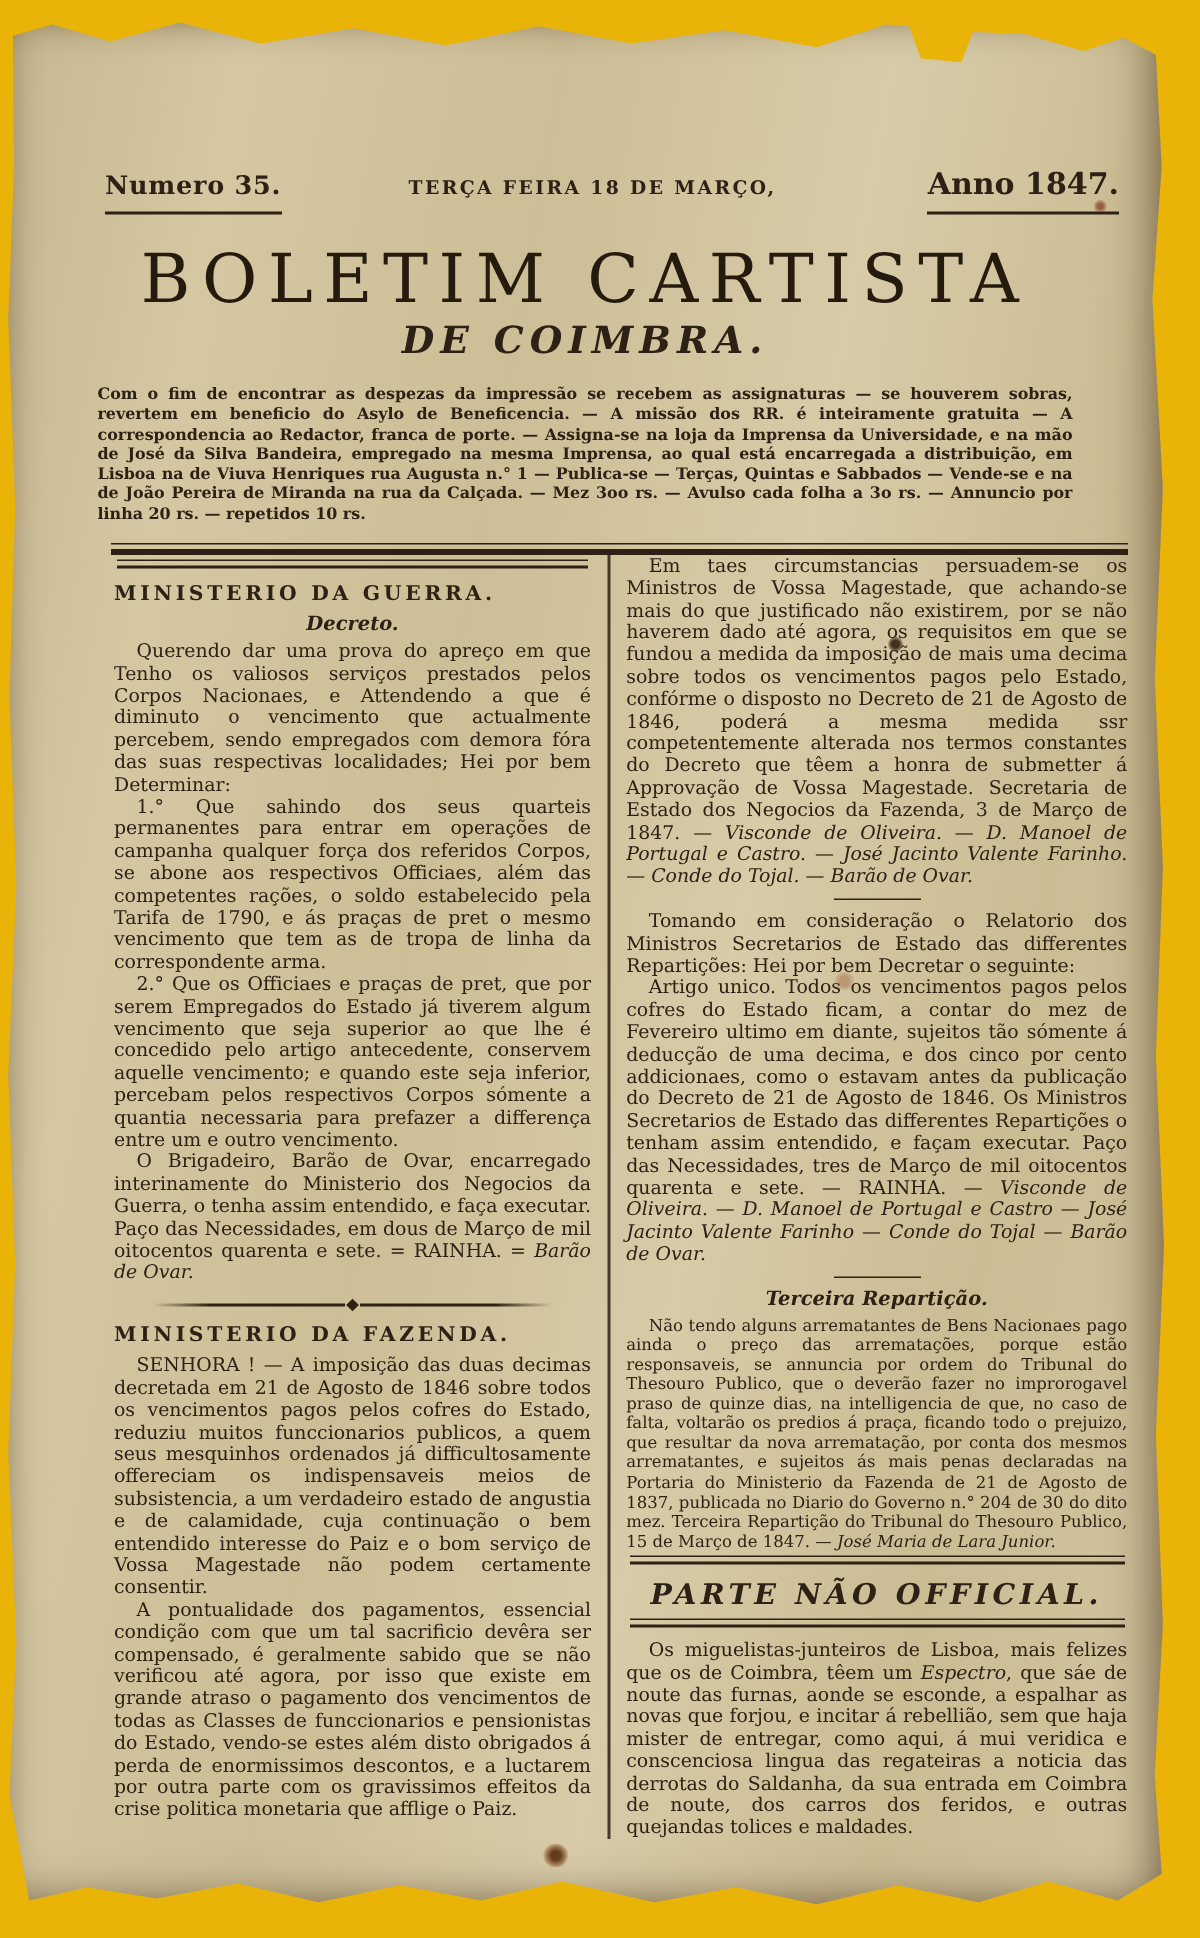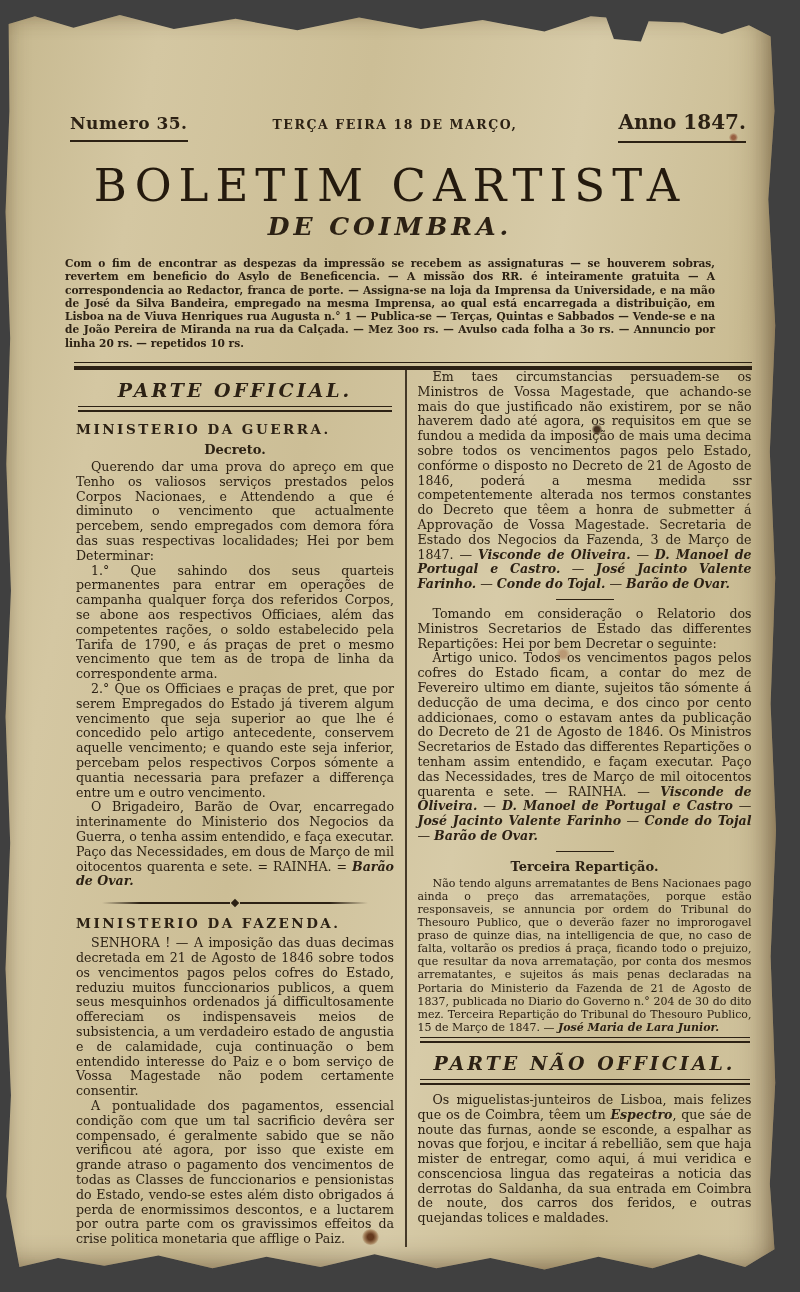--- a/index.html
+++ b/index.html
@@ -1,16 +1,16 @@
 <!DOCTYPE html>
 <html style="--ink: #2c2114;"><head>
 <meta charset="utf-8">
 <style>
   html,body{margin:0;padding:0;background:#0f0b07;}
-  .stage{position:relative;width:800px;height:1292px;background:#404040;overflow:hidden;
+  .stage{position:relative;width:800px;height:1292px;background:#eab308;overflow:hidden;
          font-family:"DejaVu Serif", serif; color:var(--ink,#2c2114);}
   .paper{position:absolute;left:4px;top:10px;width:772px;height:1262px;
     background:linear-gradient(100deg,#c6b88f 0%,#d4c7a2 16%,#ccbe96 38%,#d7cba8 60%,#cabc93 80%,#d2c5a0 100%);
     clip-path:polygon(0.6% 1.1%,4% 0.5%,9% 1.4%,15% 0.4%,22% 1.5%,30% 0.7%,38% 1.6%,46% 0.6%,54% 1.5%,62% 0.8%,70% 1.7%,76% 0.5%,78% 0.6%,79% 2.3%,82.5% 2.5%,83.5% 0.9%,88% 1.0%,93% 1.9%,96.5% 1.2%,99.3% 2.1%,99.8% 8%,99.0% 15%,99.9% 25%,99.2% 35%,99.9% 45%,99.3% 55%,100% 65%,99.3% 75%,99.9% 85%,99.2% 93%,99.8% 98.2%,96% 99.6%,90% 98.6%,84% 99.7%,77% 98.8%,70% 99.8%,63% 98.9%,56% 99.7%,48% 98.6%,41% 99.6%,34% 98.8%,27% 99.7%,20% 98.7%,13% 99.5%,7% 98.9%,2% 99.6%,0.3% 94%,0.9% 86%,0.2% 76%,0.8% 66%,0.2% 56%,0.9% 46%,0.3% 36%,0.8% 26%,0.2% 16%,0.7% 8%);
     box-shadow:inset -22px 0 32px -14px rgba(70,45,20,.55), inset 16px 0 26px -16px rgba(70,45,20,.35),
                inset 0 18px 26px -16px rgba(70,45,20,.45), inset 0 -22px 30px -16px rgba(70,45,20,.5);}
   .stain{position:absolute;border-radius:50%;pointer-events:none;}
   .stain-a{left:362px;top:1229px;width:17px;height:16px;background:radial-gradient(circle,rgba(88,42,15,.9) 0 26%,rgba(125,72,32,.55) 55%,rgba(125,72,32,0) 75%);}
   .stain-b{left:729px;top:133px;width:9px;height:9px;background:radial-gradient(circle,rgba(130,55,30,.7) 0 30%,rgba(130,55,30,0) 75%);}
   .stain-c{left:592px;top:424px;width:10px;height:11px;background:radial-gradient(circle,rgba(45,22,8,.85) 0 35%,rgba(45,22,8,0) 78%);}
@@ -28,24 +28,24 @@
   .full-rule{margin:10px auto 0;margin-left:70px;width:678px;height:3px;border-top:1.5px solid var(--ink);border-bottom:4px solid var(--ink);}
 
   .body{display:flex;margin-left:72px;width:678px;}
   .col-left{width:318px;padding-right:11px;}
   .divider{width:1.5px;background:var(--ink);opacity:.85;}
   .col-right{width:334px;padding-left:11px;}
 
   .section-title{font-style:italic;font-weight:bold;font-size:19px;letter-spacing:3px;text-align:center;margin:9px 0 5px;}
   .rule-double{height:3px;border-top:1.2px solid var(--ink);border-bottom:2.6px solid var(--ink);margin:3px 2px 8px;}
   .col-heading{font-weight:bold;font-size:13.5px;letter-spacing:2.5px;text-align:left;margin:9px 0 5px;}
-  .sub-heading{font-weight:bold;font-size:13px;text-align:center;margin:5px 0 3px;}
+  .sub-heading{font-style:italic;font-weight:bold;font-size:13px;text-align:center;margin:5px 0 3px;}
   .para{margin:0;text-indent:15px;text-align:justify;font-size:12.6px;line-height:14.8px;}
   .para.small{font-size:11px;line-height:13.1px;}
-  .para em{font-style:italic;font-weight:bold;}
+  .para em{font-style:italic;}
   .rule-short{width:58px;border-top:1.6px solid var(--ink);margin:7px auto;}
   .ornament{display:flex;align-items:center;margin:11px 26px 6px;}
   .orn-line{flex:1;height:2.4px;}
   .orn-line.l{background:linear-gradient(90deg,rgba(44,33,20,0),var(--ink) 30%,var(--ink));}
   .orn-line.r{background:linear-gradient(90deg,var(--ink),var(--ink) 70%,rgba(44,33,20,0));}
   .orn-dot{width:6px;height:6px;background:var(--ink);transform:rotate(45deg);margin:0 2px;flex:0 0 auto;}
 </style>
 </head>
 <body>
 
@@ -57,21 +57,20 @@
         <span class="date-line">TERÇA FEIRA 18 DE MARÇO,</span>
         <span class="year">Anno 1847.</span>
       </div>
       <div class="title">BOLETIM CARTISTA</div>
       <div class="subtitle">DE COIMBRA.</div>
       <div class="masthead">Com o fim de encontrar as despezas da impressão se recebem as assignaturas — se houverem sobras, revertem em beneficio do Asylo de Beneficencia. — A missão dos RR. é inteiramente gratuita — A correspondencia ao Redactor, franca de porte. — Assigna-se na loja da Imprensa da Universidade, e na mão de José da Silva Bandeira, empregado na mesma Imprensa, ao qual está encarregada a distribuição, em Lisboa na de Viuva Henriques rua Augusta n.° 1 — Publica-se — Terças, Quintas e Sabbados — Vende-se e na de João Pereira de Miranda na rua da Calçada. — Mez 3oo rs. — Avulso cada folha a 3o rs. — Annuncio por linha 20 rs. — repetidos 10 rs.</div>
       <div class="full-rule"></div>
     </div>
     <div class="body">
       <div class="col-left" id="left-col">
-          <div class="section-title">PARTE OFFICIAL.</div>
           <div class="rule-double"></div>
           <div class="col-heading">MINISTERIO DA GUERRA.</div>
           <div class="sub-heading">Decreto.</div>
           <p class="para"><span>Querendo dar uma prova do apreço em que Tenho os valiosos serviços prestados pelos Corpos Nacionaes, e Attendendo a que é diminuto o vencimento que actualmente percebem, sendo empregados com demora fóra das suas respectivas localidades; Hei por bem Determinar:</span></p>
           <p class="para"><span>1.° Que sahindo dos seus quarteis permanentes para entrar em operações de campanha qualquer força dos referidos Corpos, se abone aos respectivos Officiaes, além das competentes rações, o soldo estabelecido pela Tarifa de 1790, e ás praças de pret o mesmo vencimento que tem as de tropa de linha da correspondente arma.</span></p>
           <p class="para"><span>2.° Que os Officiaes e praças de pret, que por serem Empregados do Estado já tiverem algum vencimento que seja superior ao que lhe é concedido pelo artigo antecedente, conservem aquelle vencimento; e quando este seja inferior, percebam pelos respectivos Corpos sómente a quantia necessaria para prefazer a differença entre um e outro vencimento.</span></p>
           <p class="para"><span>O Brigadeiro, Barão de Ovar, encarregado interinamente do Ministerio dos Negocios da Guerra, o tenha assim entendido, e faça executar. Paço das Necessidades, em dous de Março de mil oitocentos quarenta e sete. = RAINHA. = </span><em>Barão de Ovar.</em></p>
           <div class="ornament">
             <span class="orn-line l"></span>
             <span class="orn-dot"></span>

